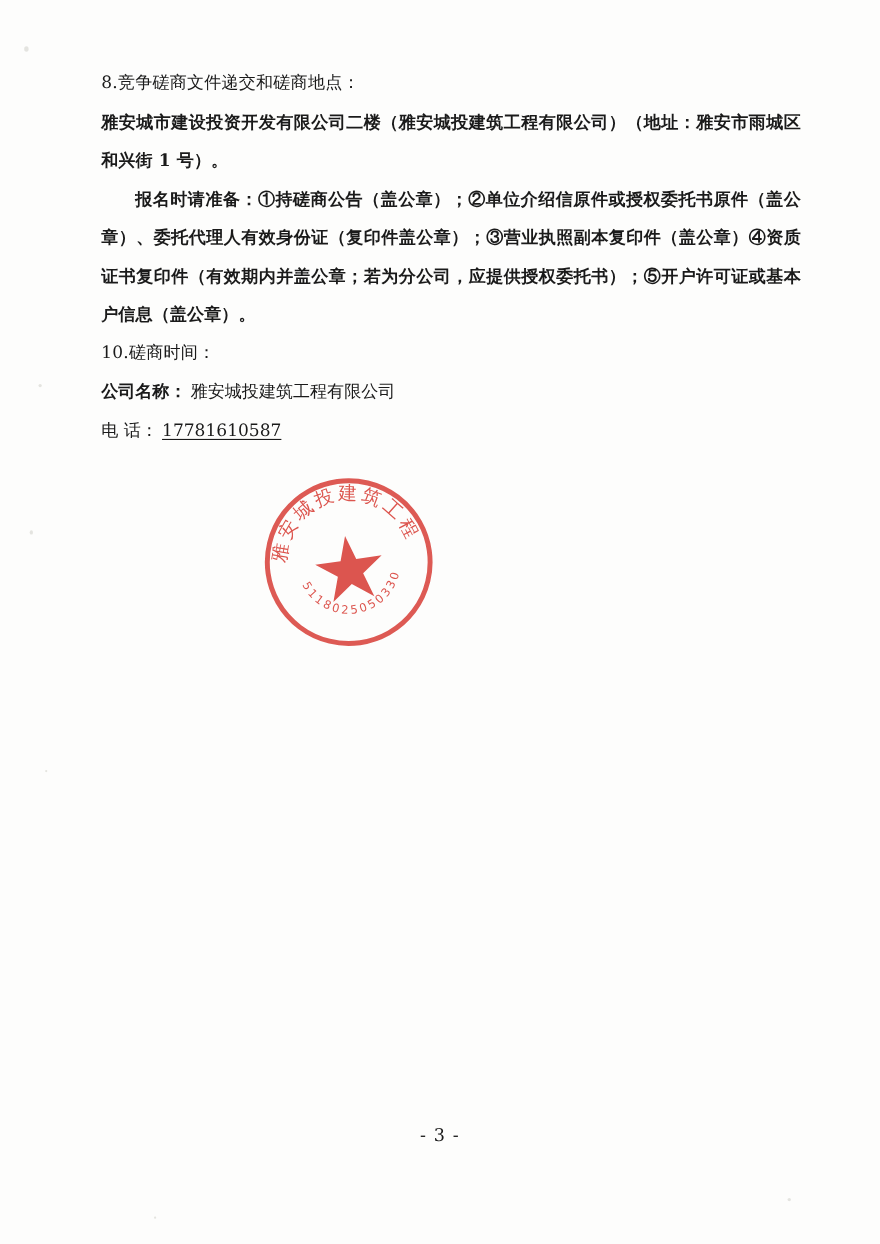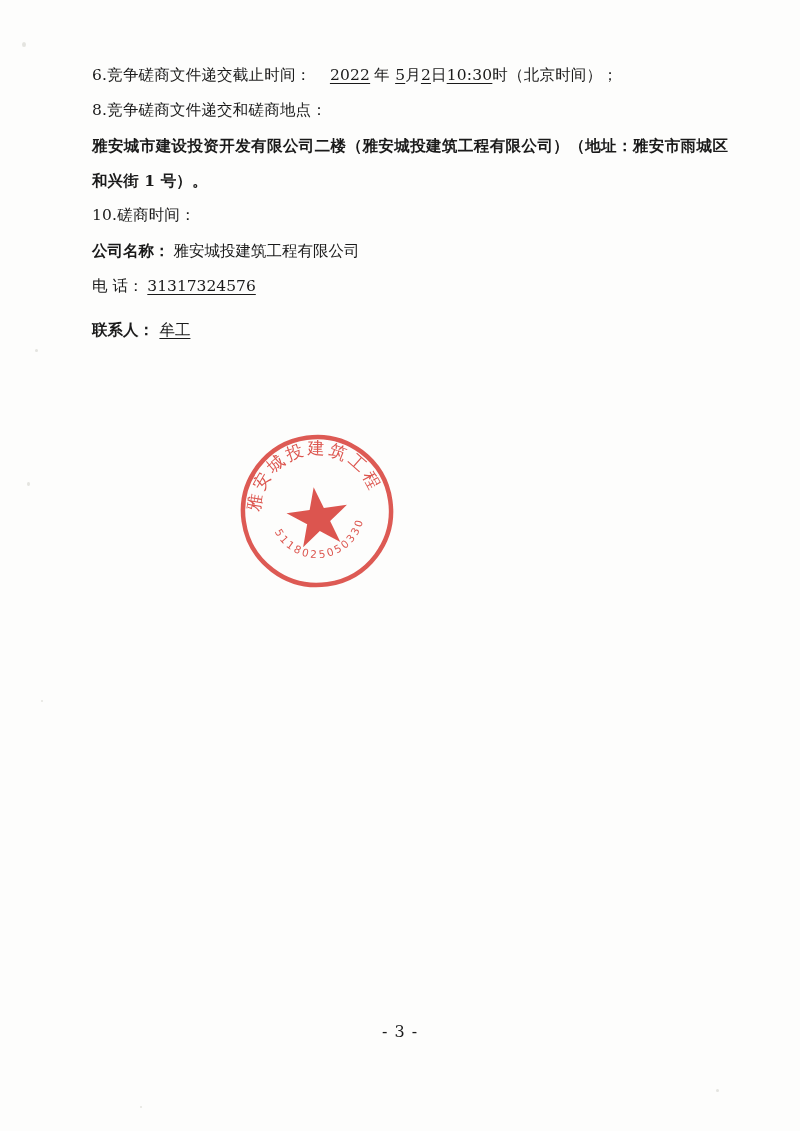--- a/index.html
+++ b/index.html
@@ -97,43 +97,38 @@
 
   <div class="speckle" style="left:22px;top:42px;width:4px;height:5px;"></div>
   <div class="speckle" style="left:35px;top:349px;width:3px;height:3px;"></div>
   <div class="speckle" style="left:27px;top:482px;width:3px;height:4px;"></div>
   <div class="speckle" style="left:41px;top:700px;width:2px;height:2px;"></div>
   <div class="speckle" style="left:716px;top:1089px;width:3px;height:3px;"></div>
   <div class="speckle" style="left:140px;top:1106px;width:2px;height:2px;"></div>
 
   <div class="content">
 
-    <div class="line">
-      <span>6.</span><span>竞争磋商文件递交截止时间：</span><span class="sp2"></span><span class="u">2022</span><span class="sp" style="width:.25em"></span><span>年</span><span class="sp" style="width:.35em"></span><span class="u">5</span><span>月</span><span class="u">2</span><span>日</span><span class="u">10:30</span><span>时（北京时间）；</span>
-    </div>
 
 
     <div class="line">
       <span>8.</span><span>竞争磋商文件递交和磋商地点：</span>
     </div>
     <div class="para">雅安城市建设投资开发有限公司二楼（雅安城投建筑工程有限公司）（地址：雅安市雨城区和兴街 1 号）。</div>
 
+    <div class="para indent">报名时请准备：①持磋商公告（盖公章）；②单位介绍信原件或授权委托书原件（盖公章）、委托代理人有效身份证（复印件盖公章）；③营业执照副本复印件（盖公章）④资质证书复印件（有效期内并盖公章；若为分公司，应提供授权委托书）；⑤开户许可证或基本户信息（盖公章）。</div>
 
     <div class="line">
       <span>10.</span><span>磋商时间：</span>
     </div>
 
     <div class="contact-line">
       <span class="bold">公司名称：</span><span class="sp" style="width:.25em"></span><span>雅安城投建筑工程有限公司</span>
     </div>
     <div class="contact-line">
-      <span>电    话：</span><span class="sp" style="width:.25em"></span><span class="u">31317324576</span>
-    </div>
-    <div class="contact-line" style="margin-top:8px;">
-      <span class="bold">联系人：</span><span class="sp" style="width:.35em"></span><span class="u">牟工</span>
+      <span>电    话：</span><span class="sp" style="width:.25em"></span><span class="u">17781610587</span>
     </div>
 
   </div>
 
   <div class="seal">
     <svg width="158" height="158" viewBox="0 0 158 158" xmlns="http://www.w3.org/2000/svg">
       <defs>
         <path id="sealTopArc" d="M 22,79 A 57,57 0 0 1 136,79"></path>
         <path id="sealBotArc" d="M 32,79 A 47,47 0 0 0 126,79"></path>
       </defs>

